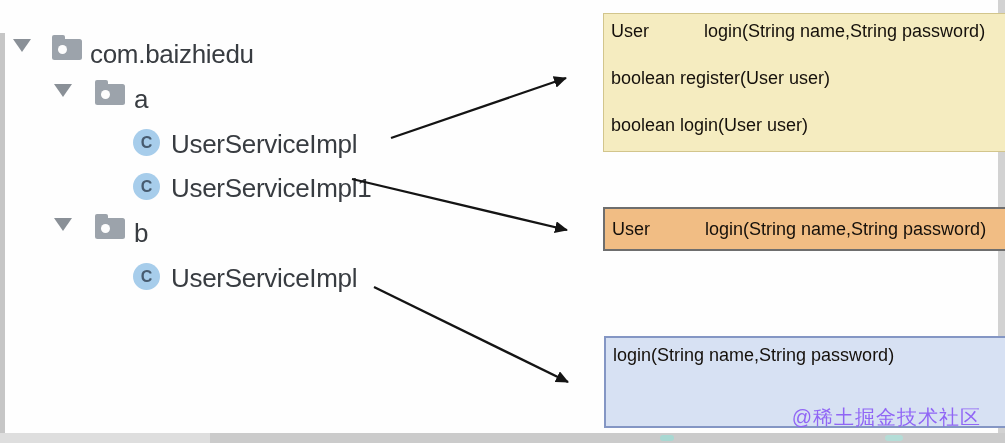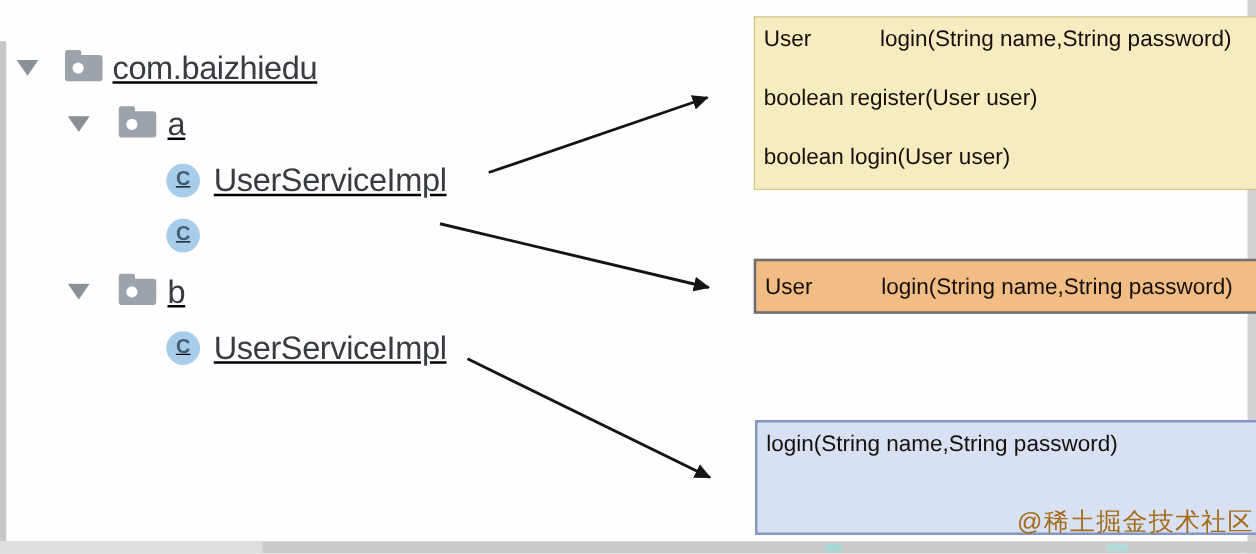--- a/index.html
+++ b/index.html
@@ -10,21 +10,21 @@
   }
   
   .edge-left{position:absolute;left:0;top:33px;width:5px;height:400px;background:#c6c6c6;}
   .edge-right{position:absolute;right:0;top:0;width:7px;height:443px;background:#d2d2d2;}
   .edge-bottom{position:absolute;left:0;bottom:0;width:100%;height:10px;background:#cbcbcb;}
   .edge-bottom .seg-light{position:absolute;left:0;top:0;width:210px;height:10px;background:#dedede;}
   .edge-bottom .seg-teal-1{position:absolute;left:660px;top:2px;width:14px;height:6px;background:#a8d8d2;border-radius:3px;}
   .edge-bottom .seg-teal-2{position:absolute;left:885px;top:2px;width:18px;height:6px;background:#b4ddd7;border-radius:3px;}
 
   
-  .tree-row{position:absolute;height:30px;display:flex;align-items:center;text-decoration:underline;}
+  .tree-row{position:absolute;height:30px;display:flex;}
   .tree-label{font-size:26px;color:#383c41;letter-spacing:-0.3px;white-space:nowrap;}
   .tri{width:18px;height:13px;background:#8a9097;clip-path:polygon(0 0,100% 0,50% 100%);flex:none;}
   .folder{position:relative;width:30px;height:21px;background:#9ca3ab;border-radius:2.5px;flex:none;}
   .folder::before{content:"";position:absolute;top:-4px;left:0;width:13px;height:6px;background:#9ca3ab;border-radius:2px 2px 0 0;}
   .folder::after{content:"";position:absolute;top:6px;left:6px;width:9px;height:9px;background:#fdfdfd;border-radius:50%;}
   .cls-icon{width:27px;height:27px;border-radius:50%;background:#a7cdeb;color:#475b6f;
     font-size:16px;font-weight:600;display:flex;align-items:center;justify-content:center;flex:none;}
   .mr21{margin-right:21px}.mr23{margin-right:23px}.mr8{margin-right:8px}.mr9{margin-right:9px}.mr11{margin-right:11px}
 
   
@@ -32,21 +32,21 @@
   .box-yellow{left:571px;top:13px;width:416px;height:139px;background:#f5ecc0;border:1px solid #d2c58c;padding:7px 0 0 7px;}
   .box-orange{left:571px;top:207px;width:415px;height:44px;background:#f1bd84;border:2px solid #6e6e6e;display:flex;align-items:center;padding-left:7px;}
   .box-blue{left:572px;top:336px;width:415px;height:92px;background:#d7e1f3;border:2px solid #8496c4;padding:7px 0 0 7px;}
   .bline{height:47px;white-space:nowrap;}
   .rt-col{display:inline-block;width:93px;}
 
   
   #arrows{position:absolute;left:0;top:0;width:1005px;height:443px;pointer-events:none;}
 
   
-  .watermark{position:absolute;right:2px;top:404px;font-size:20px;color:#a16207;
+  .watermark{position:absolute;right:24px;top:404px;font-size:20px;color:#8b5cf6;
     letter-spacing:1px;opacity:.92;font-weight:500;white-space:nowrap;}
 </style>
 </head>
 <body>
 
 <div id="stage">
 
   <div class="edge-left"></div>
   <div class="edge-right"></div>
   <div class="edge-bottom">
@@ -67,20 +67,21 @@
     <span class="tree-label">a</span>
   </div>
 
   <div class="tree-row" style="left:133px;top:129px;">
     <span class="cls-icon mr11">C</span>
     <span class="tree-label">UserServiceImpl</span>
   </div>
 
   <div class="tree-row" style="left:133px;top:173px;">
     <span class="cls-icon mr11">C</span>
+    <span class="tree-label">UserServiceImpl1</span>
   </div>
 
   <div class="tree-row" style="left:54px;top:218px;">
     <span class="tri mr23"></span>
     <span class="folder mr9"></span>
     <span class="tree-label">b</span>
   </div>
 
   <div class="tree-row" style="left:133px;top:263px;">
     <span class="cls-icon mr11">C</span>

